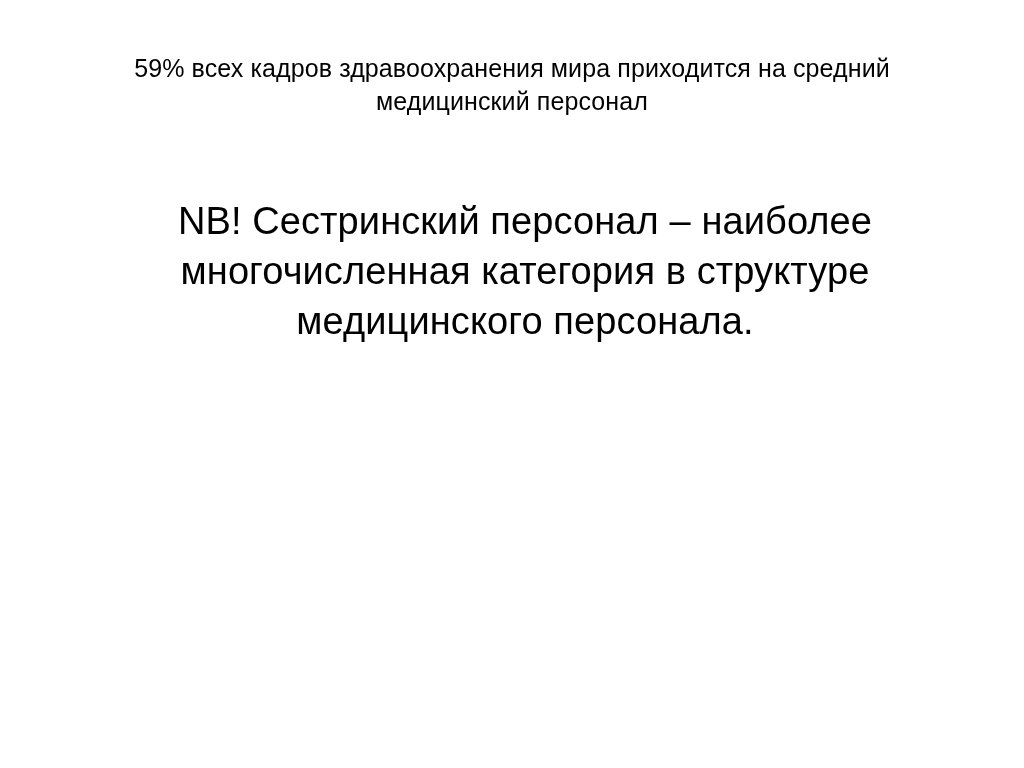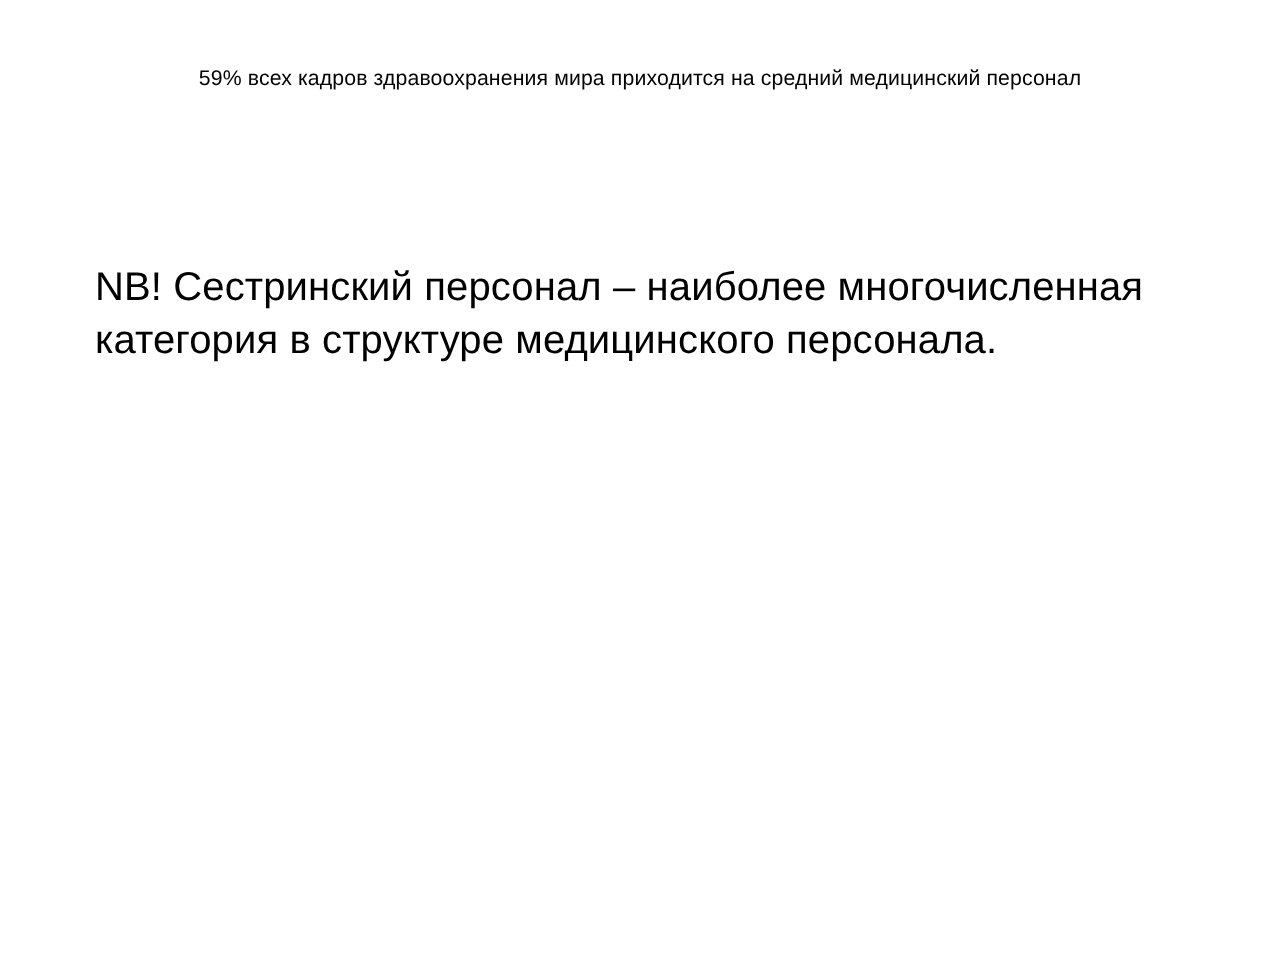--- a/index.html
+++ b/index.html
@@ -21,40 +21,41 @@
     height: 768px;
     box-sizing: border-box;
     background: #ffffff;
   }
   .slide-title {
     position: absolute;
     top: 52px;
     left: 62px;
     width: 900px;
     text-align: center;
-    font-size: 17px;
+    font-size: 25px;
     line-height: 1.33;
     font-weight: normal;
     color: #000000;
     letter-spacing: 0.1px;
   }
   .slide-body {
     position: absolute;
     top: 192px;
     left: 60px;
     width: 930px;
     text-align: left;
   }
   .body-paragraph {
-    font-size: 32px;
+    font-size: 38px;
     line-height: 1.32;
     font-weight: normal;
     color: #000000;
-    margin: 16px;
+    margin: 4px;
     letter-spacing: 0.1px;
+    text-align: center;
   }
 </style>
 </head>
 <body>
 
 <div class="slide">
 
   <div class="slide-title">59% всех кадров здравоохранения мира приходится на средний медицинский персонал</div>
 
   <div class="slide-body">

